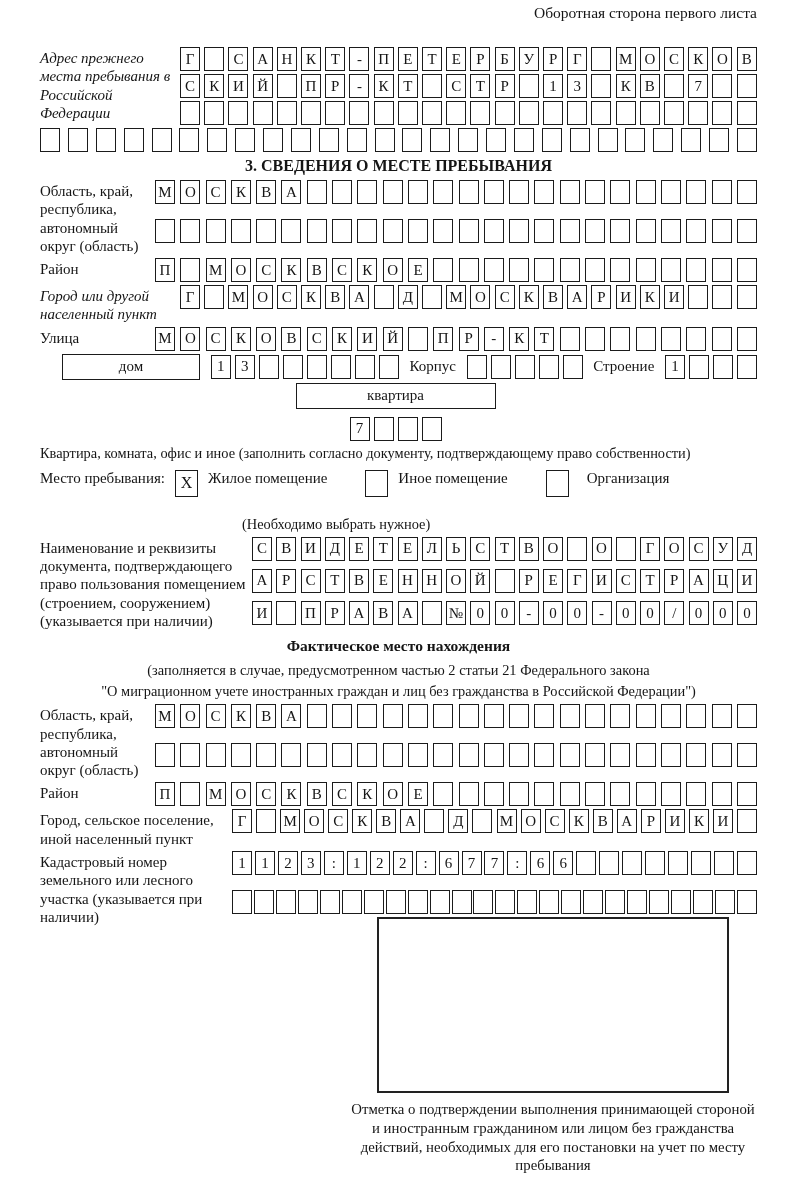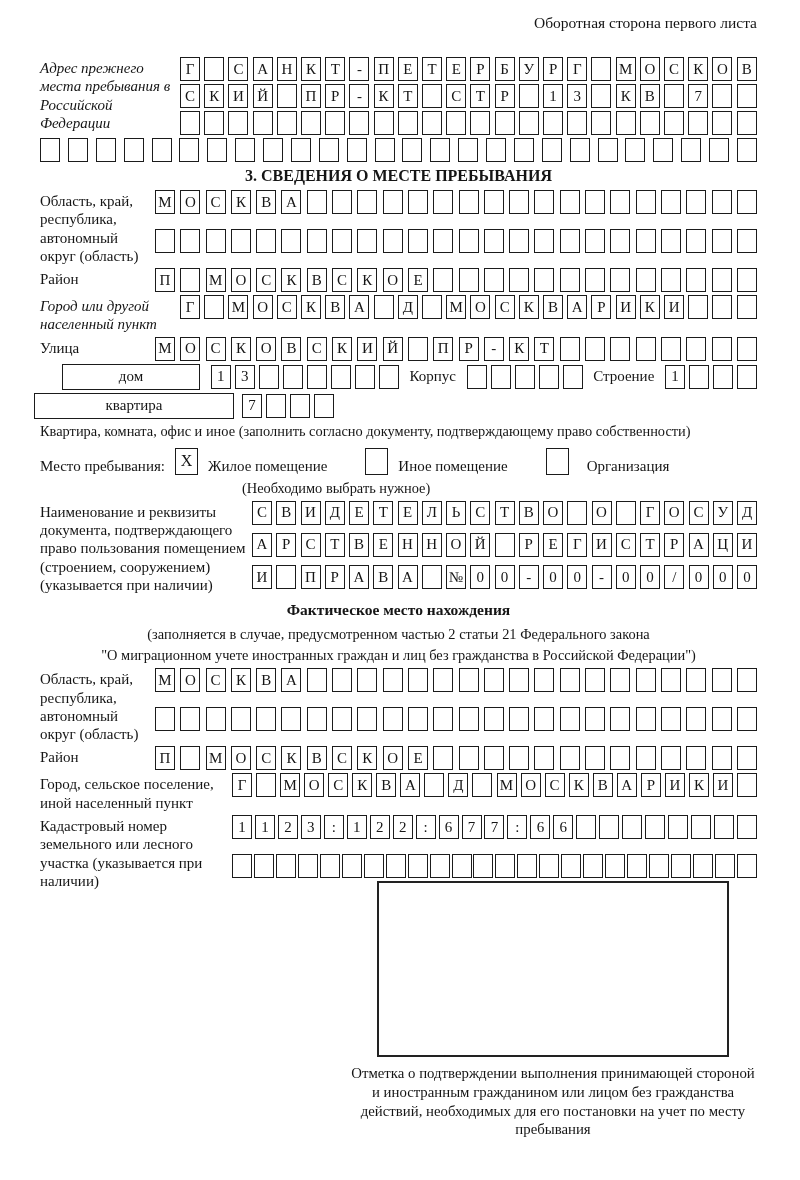--- a/index.html
+++ b/index.html
@@ -4,21 +4,21 @@
 <style>
   * { box-sizing: border-box; margin: 0; padding: 0; }
   html,body { background:#fff; }
   .page {
     position: relative;
     width: 800px; height: 1180px;
     margin: 0 auto;
     background: #fff;
     color: #151515;
     font-family: "Liberation Serif", "DejaVu Serif", serif;
-    padding: 14px 43px 0 40px;
+    padding: 4px 43px 0 40px;
     overflow: hidden;
   }
   .header-note { text-align: right; font-size: 15.5px; margin-bottom: 25px; }
 
   .field { display: flex; margin-bottom: 3px; }
   .label { font-size: 15px; line-height: 1.22; padding-top: 2px; flex: none; }
   .lw140 { width: 140px; font-style: italic; }
   .lw115 { width: 115px; }
   .lw192 { width: 192px; }
   .lw212 { width: 212px; }
@@ -40,23 +40,23 @@
   .fact-title { text-align: center; font-weight: bold; font-size: 15.5px; margin: 7px 0 6px 0; }
 
   .domrow { display: flex; align-items: center; gap: 8px; margin-bottom: 3px; }
   .wbox {
     height: 26px; border: 1.8px solid #1b1b1b;
     display: flex; align-items: center; justify-content: center;
     font-size: 15px; flex: none;
   }
   .inline-label { font-size: 15px; flex: none; }
   .indent22 { margin-left: 22px; justify-content: space-between; }
-  .kvrow { margin-left: -6px; }
-
-  .mestorow { display: flex; align-items: flex-end; margin: 8px 0 4px 0; font-size: 15px; }
+  .kvrow { margin-left: -6px; flex-direction: column; }
+
+  .mestorow { display: flex; align-items: flex-start; margin: 8px 0 18px 0; font-size: 15px; }
   .chk {
     flex: none; width: 23px; height: 27px;
     border: 1.8px solid #1b1b1b;
     display: flex; align-items: center; justify-content: center;
     font-size: 16px; margin: 0 10px 0 10px;
   }
   .gap30 { margin-left: 38px; }
   .choose { margin-left: 202px; margin-top: 2px; }
 
   .stamp-wrap { margin-top: -12px; margin-left: auto; width: 408px; }

